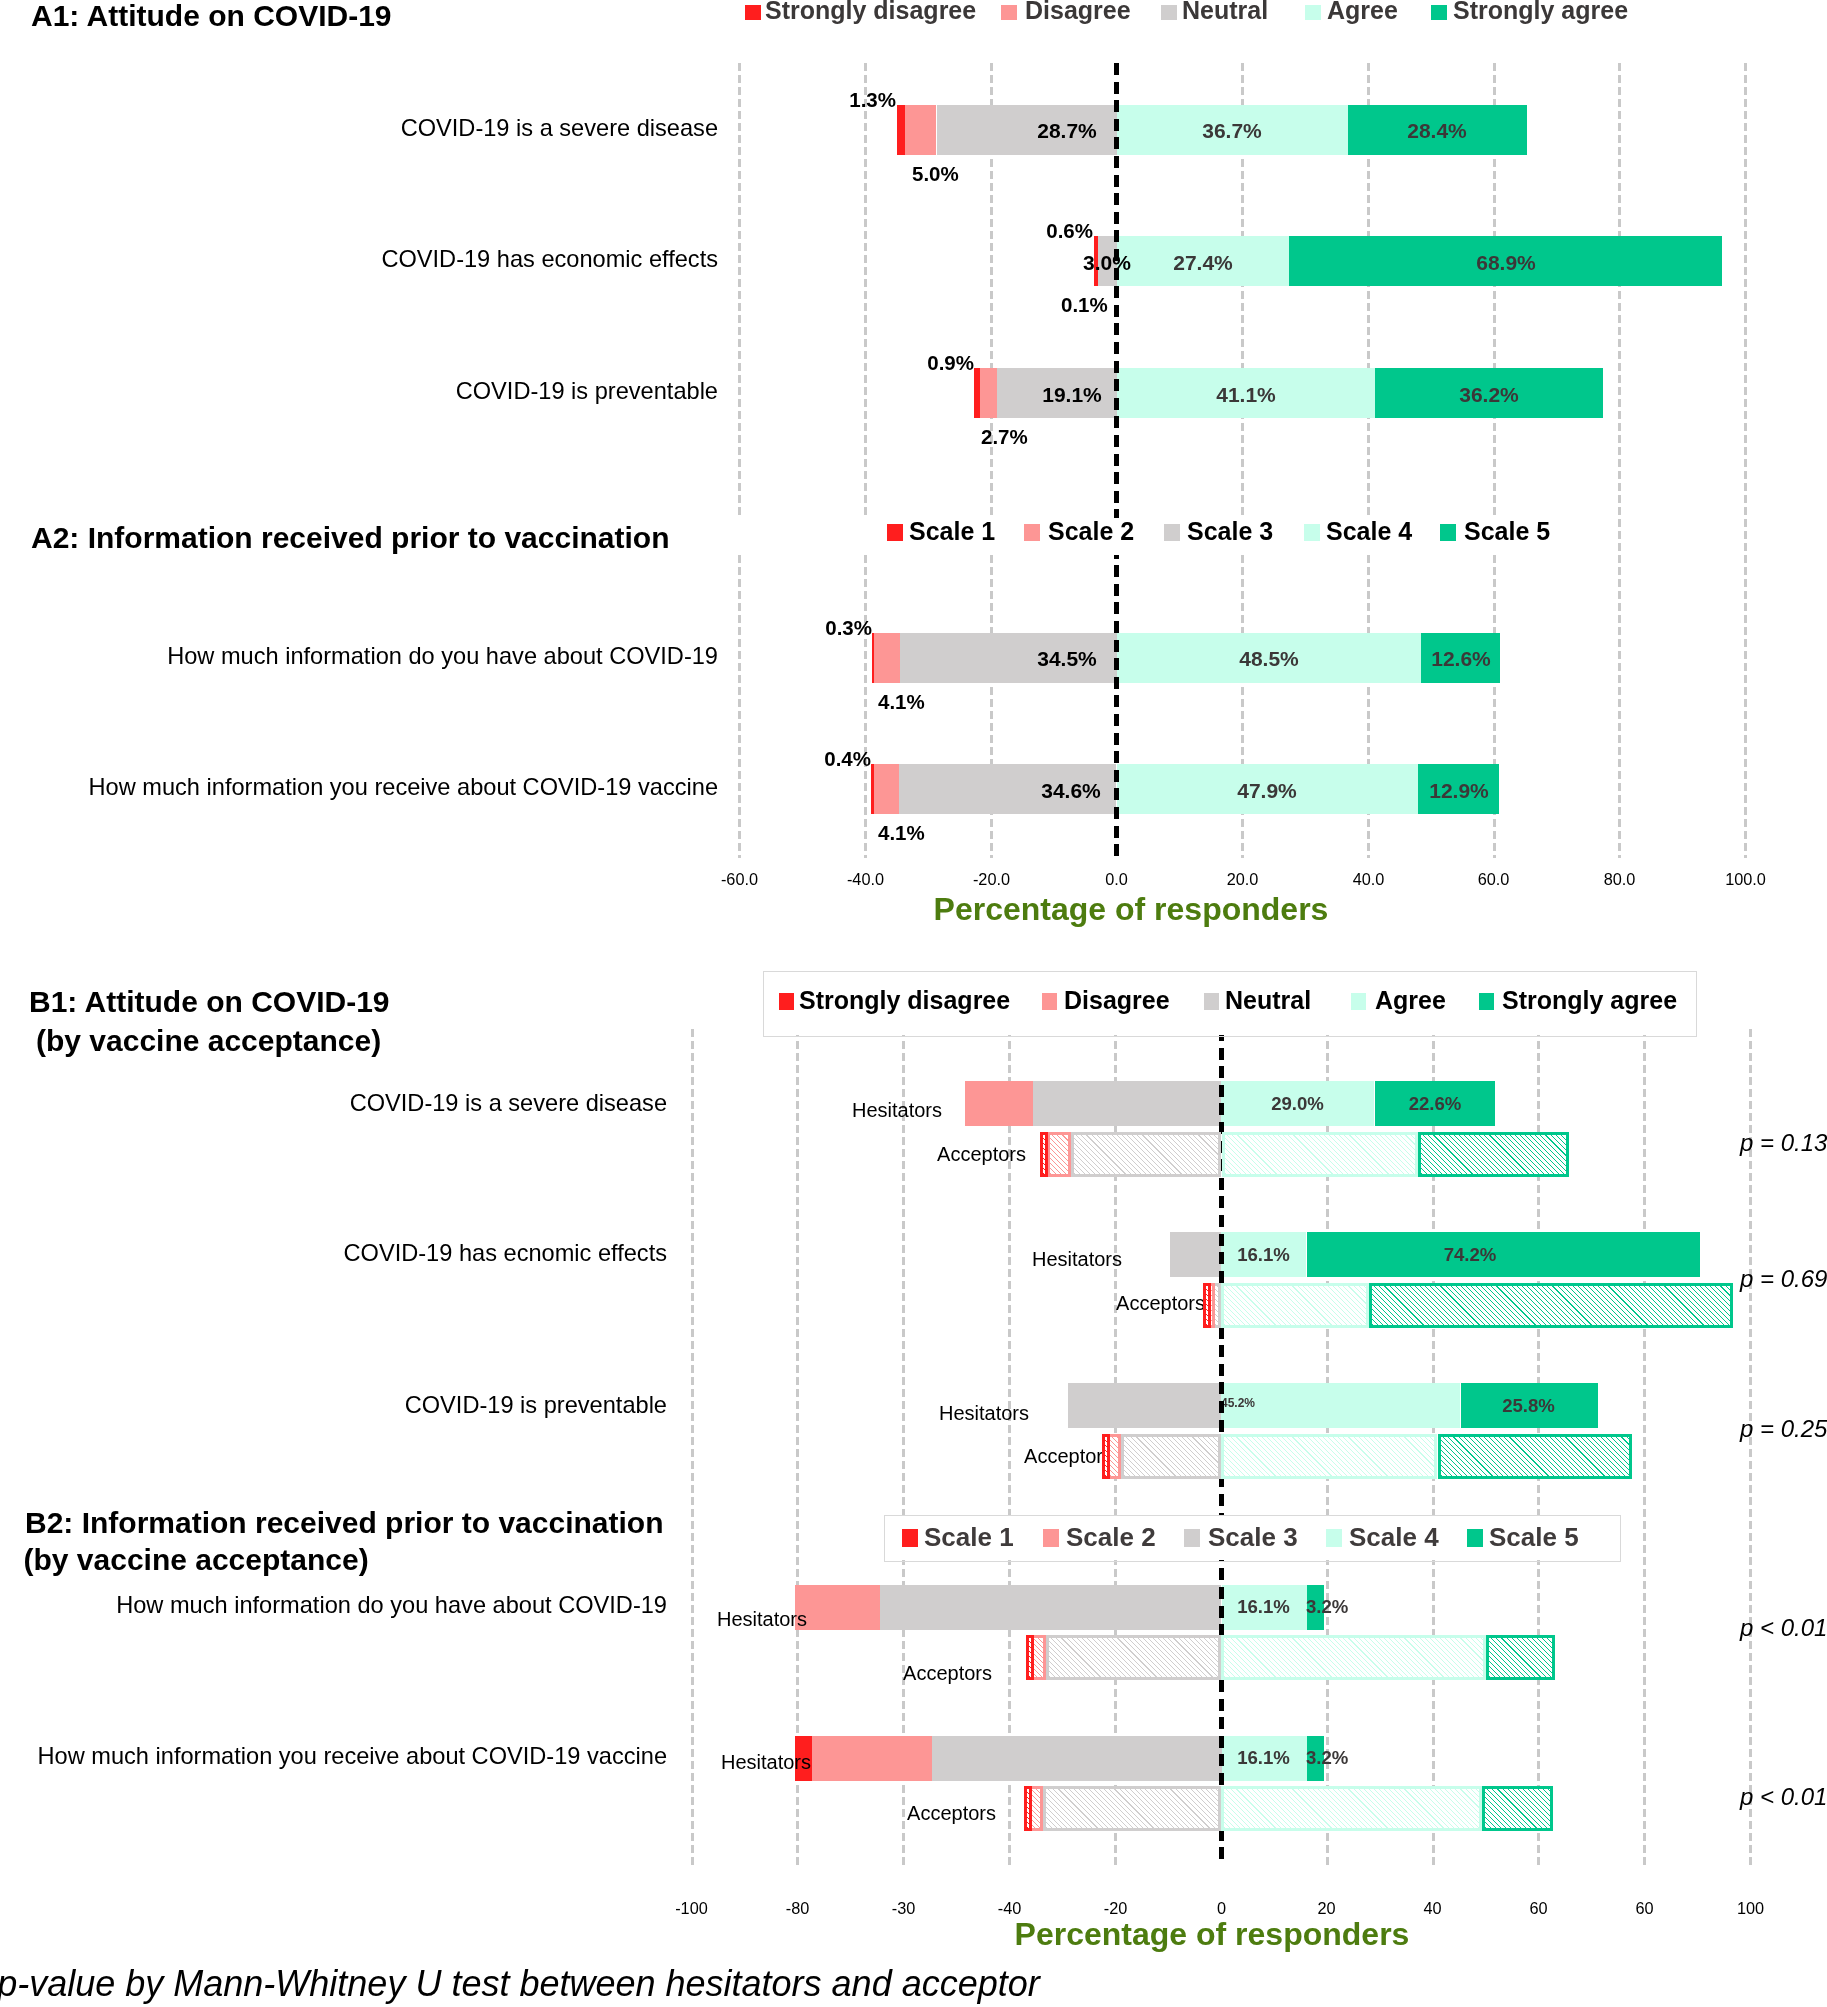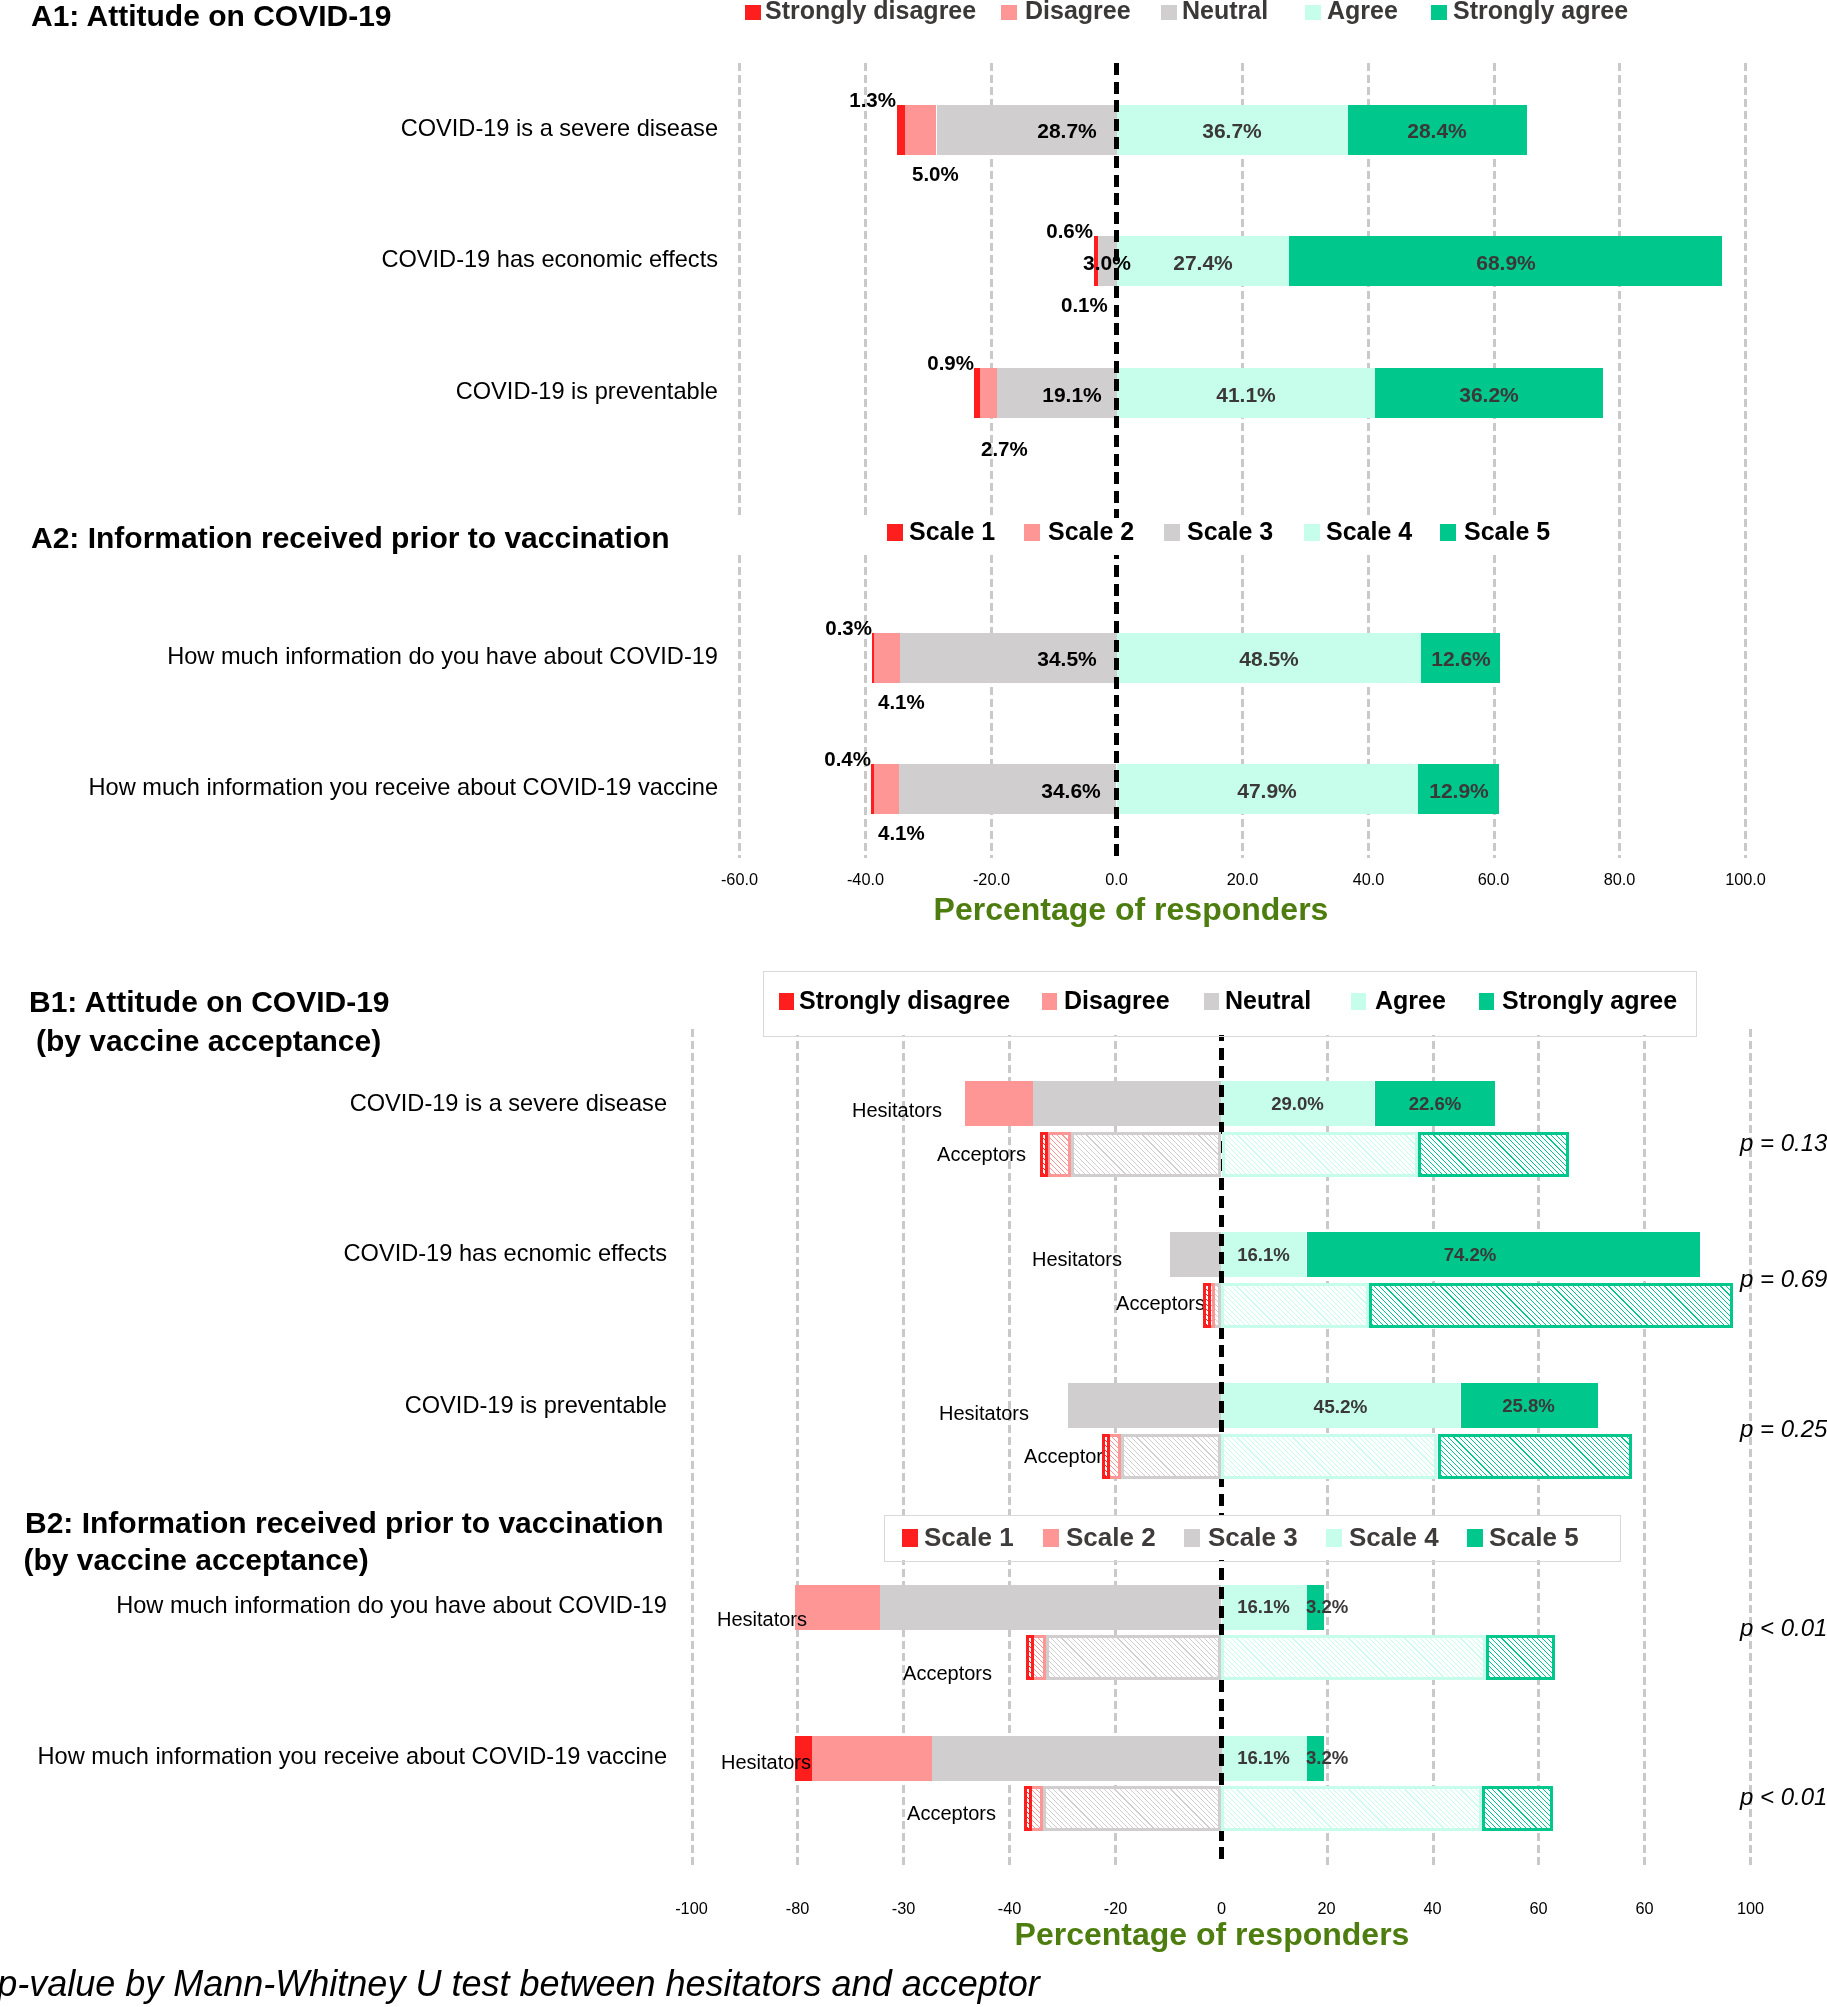--- a/index.html
+++ b/index.html
@@ -84,21 +84,21 @@
       <div class="seg" style="left: 0px; width: 5.7px; background: rgb(255, 30, 30);"></div>
       <div class="seg" style="left: 5.7px; width: 17px; background: rgb(253, 150, 149);"></div>
       <div class="seg" style="left: 22.6px; width: 120px; background: rgb(208, 206, 206);"></div>
       <div class="seg" style="left: 143px; width: 258px; background: rgb(199, 254, 235);"></div>
       <div class="seg" style="left: 401px; width: 228px; background: rgb(0, 199, 140);"></div>
     </div>
     <div class="seg-label" style="left: 960px; width: 224px; text-align: center; color: rgb(0, 0, 0); top: 384px;">19.1%</div>
     <div class="seg-label" style="left: 1134px; width: 224px; text-align: center; color: rgb(59, 56, 56); top: 384px;">41.1%</div>
     <div class="seg-label" style="left: 1377px; width: 224px; text-align: center; color: rgb(59, 56, 56); top: 384px;">36.2%</div>
     <div class="out-label" style="left: 788px; width: 186px; text-align: right; top: 353px;">0.9%</div>
-    <div class="out-label" style="left: 981px; width: 186px; text-align: left; top: 427px; margin-top: 12px;">2.7%</div>
+    <div class="out-label" style="left: 981px; width: 186px; text-align: left; top: 427px;">2.7%</div>
     <div class="cat-label abs" style="left: -121px; width: 839px; top: 645px;">How much information do you have about COVID-19</div>
     <div class="abs" style="left: 872px; top: 633px; height: 50px; width: 629px;">
       <div class="seg" style="left: 0px; width: 1.9px; background: rgb(255, 30, 30);"></div>
       <div class="seg" style="left: 1.9px; width: 26px; background: rgb(253, 150, 149);"></div>
       <div class="seg" style="left: 28px; width: 217px; background: rgb(208, 206, 206);"></div>
       <div class="seg" style="left: 245px; width: 305px; background: rgb(199, 254, 235);"></div>
       <div class="seg" style="left: 549px; width: 79px; background: rgb(0, 199, 140);"></div>
     </div>
     <div class="seg-label" style="left: 955px; width: 224px; text-align: center; color: rgb(0, 0, 0); top: 648px;">34.5%</div>
     <div class="seg-label" style="left: 1157px; width: 224px; text-align: center; color: rgb(59, 56, 56); top: 648px;">48.5%</div>
@@ -180,21 +180,21 @@
     <div class="seg-label" style="left: 1221px; width: 148px; text-align: center; top: 1297px; font-size: 18.6px;">27.9%</div>
     <div class="seg-label" style="left: 1369px; width: 364px; text-align: center; top: 1297px; font-size: 18.6px;">68.7%</div>
     <div class="grp-label abs" style="left: 739px; width: 466px; top: 1293px;">Acceptors</div>
     <div class="cat-label abs" style="left: -265px; width: 932px; top: 1242px;">COVID-19 has ecnomic effects</div>
     <div class="pval" style="left: 1740px; top: 1267px;">p = 0.69</div>
     <div class="abs" style="left: 1068px; top: 1383px; height: 45px; width: 529px;">
       <div class="seg" style="left: 0px; width: 153px; background: rgb(208, 206, 206);"></div>
       <div class="seg" style="left: 153px; width: 239px; background: rgb(199, 254, 235);"></div>
       <div class="seg" style="left: 393px; width: 137px; background: rgb(0, 199, 140);"></div>
     </div>
-    <div class="seg-label" style="left: 1221px; width: 239px; text-align: center; top: 1397px; font-size: 19px;">45.2%</div>
+    <div class="seg-label" style="left: 1221px; width: 239px; text-align: left; top: 1397px; font-size: 12px;">45.2%</div>
     <div class="seg-label" style="left: 1460px; width: 137px; text-align: center; top: 1397px; font-size: 18.6px;">25.8%</div>
     <div class="grp-label abs" style="left: 563px; width: 466px; top: 1403px;">Hesitators</div>
     <div class="abs" style="left: 1102px; top: 1434px; height: 45px; width: 529px;">
       <div class="seg" style="left: 0px; width: 8px; background: repeating-linear-gradient(45deg, rgb(255, 30, 30) 0px, rgb(255, 30, 30) 0.8px, rgb(255, 255, 255) 0.8px, rgb(255, 255, 255) 3.6px); box-sizing: border-box; border: 3.3px solid rgb(255, 30, 30); z-index: 10;"></div>
       <div class="seg" style="left: 4.8px; width: 14.3px; background: repeating-linear-gradient(45deg, rgb(253, 150, 149) 0px, rgb(253, 150, 149) 0.8px, rgb(255, 255, 255) 0.8px, rgb(255, 255, 255) 3.6px); box-sizing: border-box; border: 3.3px solid rgb(253, 150, 149); z-index: 9;"></div>
       <div class="seg" style="left: 19px; width: 100px; background: repeating-linear-gradient(45deg, rgb(208, 206, 206) 0px, rgb(208, 206, 206) 0.8px, rgb(255, 255, 255) 0.8px, rgb(255, 255, 255) 3.6px); box-sizing: border-box; border: 3.3px solid rgb(208, 206, 206); z-index: 8;"></div>
       <div class="seg" style="left: 119px; width: 216px; background: repeating-linear-gradient(45deg, rgb(199, 254, 235) 0px, rgb(199, 254, 235) 0.8px, rgb(255, 255, 255) 0.8px, rgb(255, 255, 255) 3.6px); box-sizing: border-box; border: 3.3px solid rgb(199, 254, 235); z-index: 7;"></div>
       <div class="seg" style="left: 336px; width: 194px; background: repeating-linear-gradient(45deg, rgb(0, 199, 140) 0px, rgb(0, 199, 140) 0.8px, rgb(255, 255, 255) 0.8px, rgb(255, 255, 255) 3.6px); box-sizing: border-box; border: 3.3px solid rgb(0, 199, 140); z-index: 6;"></div>
     </div>
     <div class="seg-label" style="left: 1221px; width: 216px; text-align: center; top: 1448px; font-size: 18.6px;">40.9%</div>

